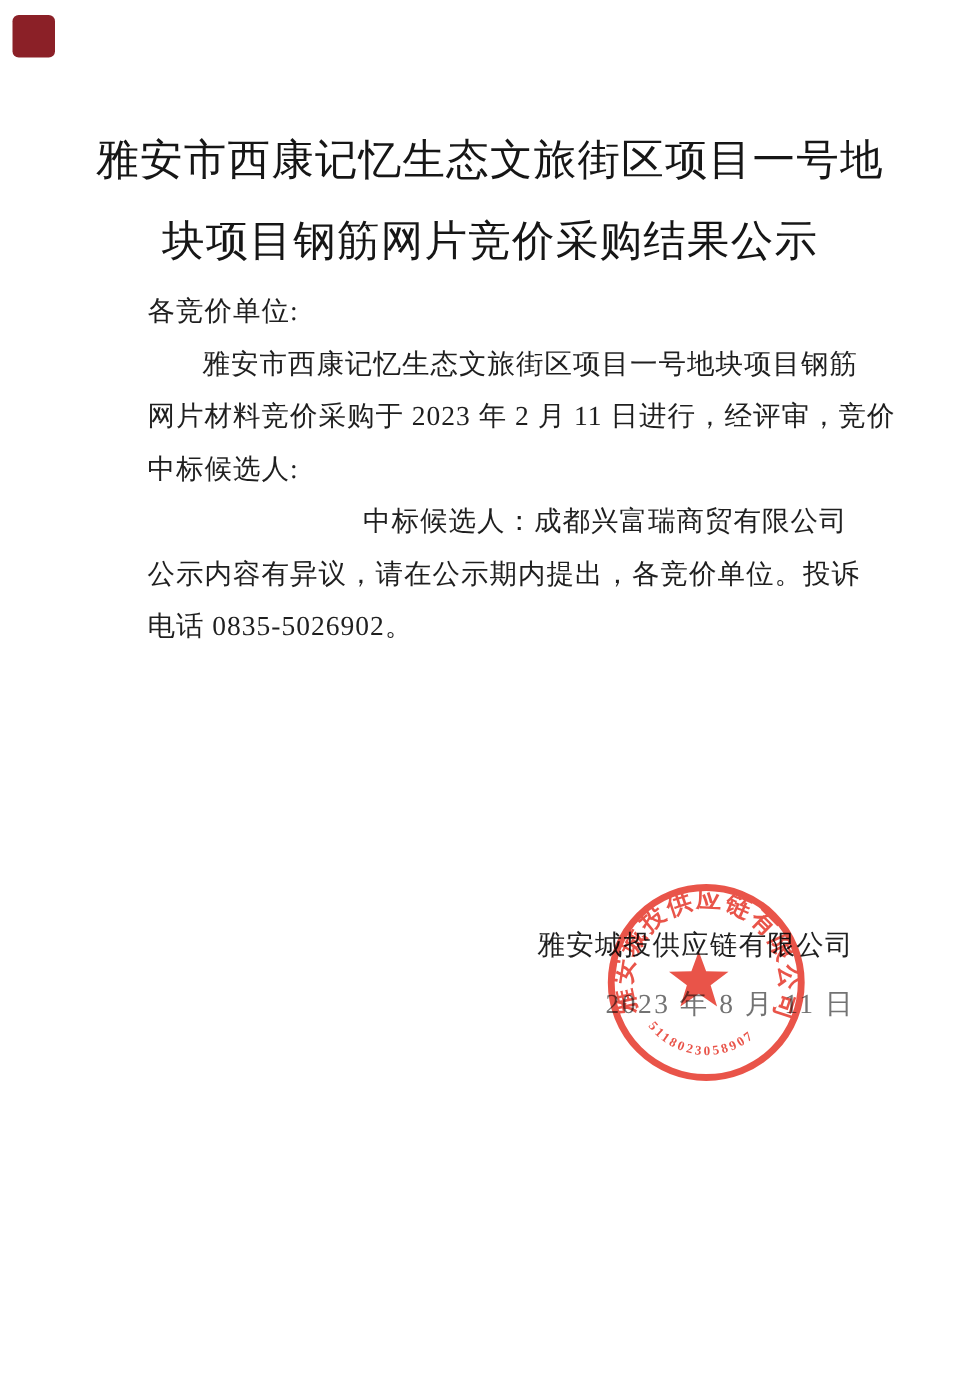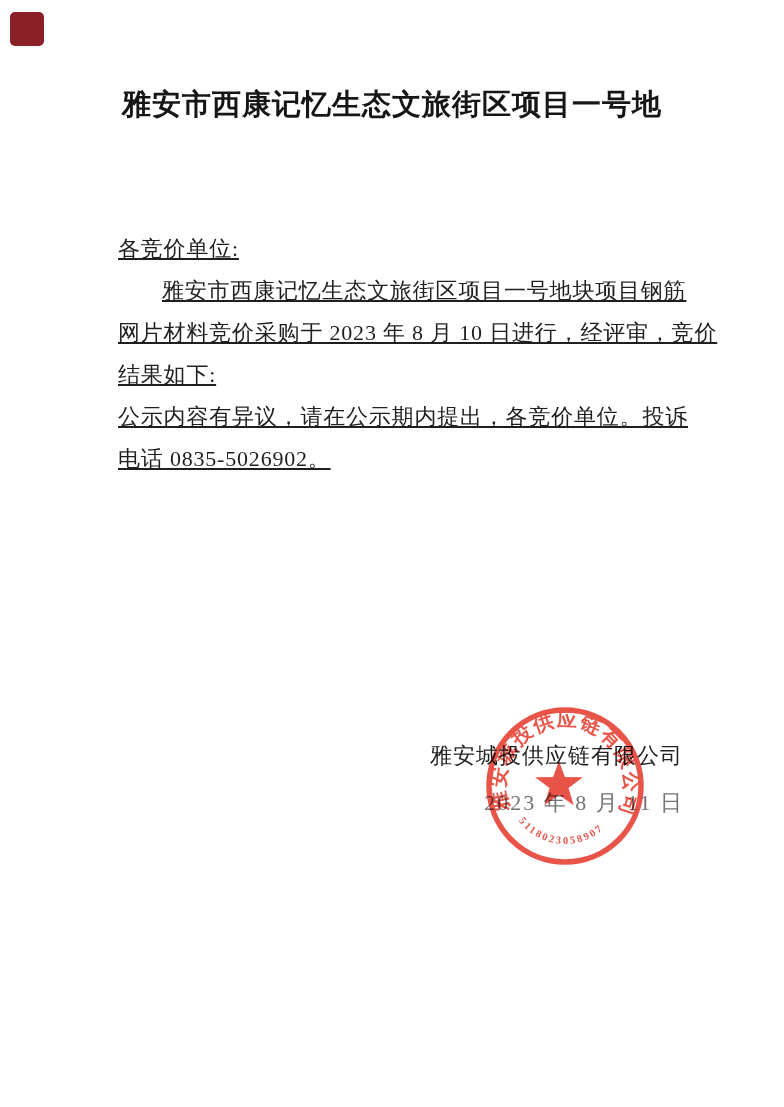--- a/index.html
+++ b/index.html
@@ -20,41 +20,41 @@
     position: absolute;
     left: 10px;
     top: 12px;
     width: 34px;
     height: 34px;
     border-radius: 5px;
     background: #8b2027;
   }
   .doc-title {
     position: absolute;
-    top: 72px;
+    top: 96px;
     left: 0;
     width: 100%;
     text-align: center;
-    font-size: 29px;
-    font-weight: bold;
+    font-size: 34px;
+    font-weight: normal;
     line-height: 65px;
     letter-spacing: 1px;
     color: #161616;
   }
   .body-block {
     position: absolute;
     left: 118px;
     top: 228px;
     width: 560px;
     font-size: 22px;
     line-height: 42px;
     letter-spacing: 0.8px;
     color: #1f1f1f;
   }
-  .body-line { white-space: nowrap; text-decoration: underline; }
+  .body-line { white-space: nowrap; }
   .body-line.indent { padding-left: 44px; text-align: right; }
   .sig-company {
     position: absolute;
     top: 741px;
     right: 101px;
     font-size: 22px;
     letter-spacing: 1px;
     color: #1f1f1f;
     white-space: nowrap;
   }
@@ -85,27 +85,29 @@
 </style>
 </head>
 <body>
 
 <div class="page">
 
   <div class="corner-marker"></div>
 
   <div class="doc-title">
     <div>雅安市西康记忆生态文旅街区项目一号地</div>
+    <div>块项目钢筋网片竞价采购结果公示</div>
   </div>
 
   <div class="body-block">
     <div class="body-line">各竞价单位:</div>
     <div class="body-line indent">雅安市西康记忆生态文旅街区项目一号地块项目钢筋</div>
-    <div class="body-line">网片材料竞价采购于 2023 年 8 月 10 日进行，经评审，竞价</div>
-    <div class="body-line">结果如下:</div>
+    <div class="body-line">网片材料竞价采购于 2023 年 2 月 11 日进行，经评审，竞价</div>
+    <div class="body-line">中标候选人:</div>
+    <div class="body-line indent">中标候选人：成都兴富瑞商贸有限公司</div>
     <div class="body-line">公示内容有异议，请在公示期内提出，各竞价单位。投诉</div>
     <div class="body-line">电话 0835-5026902。</div>
   </div>
 
   <div class="sig-company">雅安城投供应链有限公司</div>
   <div class="sig-date">2023 年 8 月 11 日</div>
 
   <svg class="seal" viewBox="0 0 164 164" xmlns="http://www.w3.org/2000/svg">
     <defs>
       <path id="ringPath" d="M 27.6 107.4 A 60 60 0 1 1 136.4 107.4" fill="none"></path>

